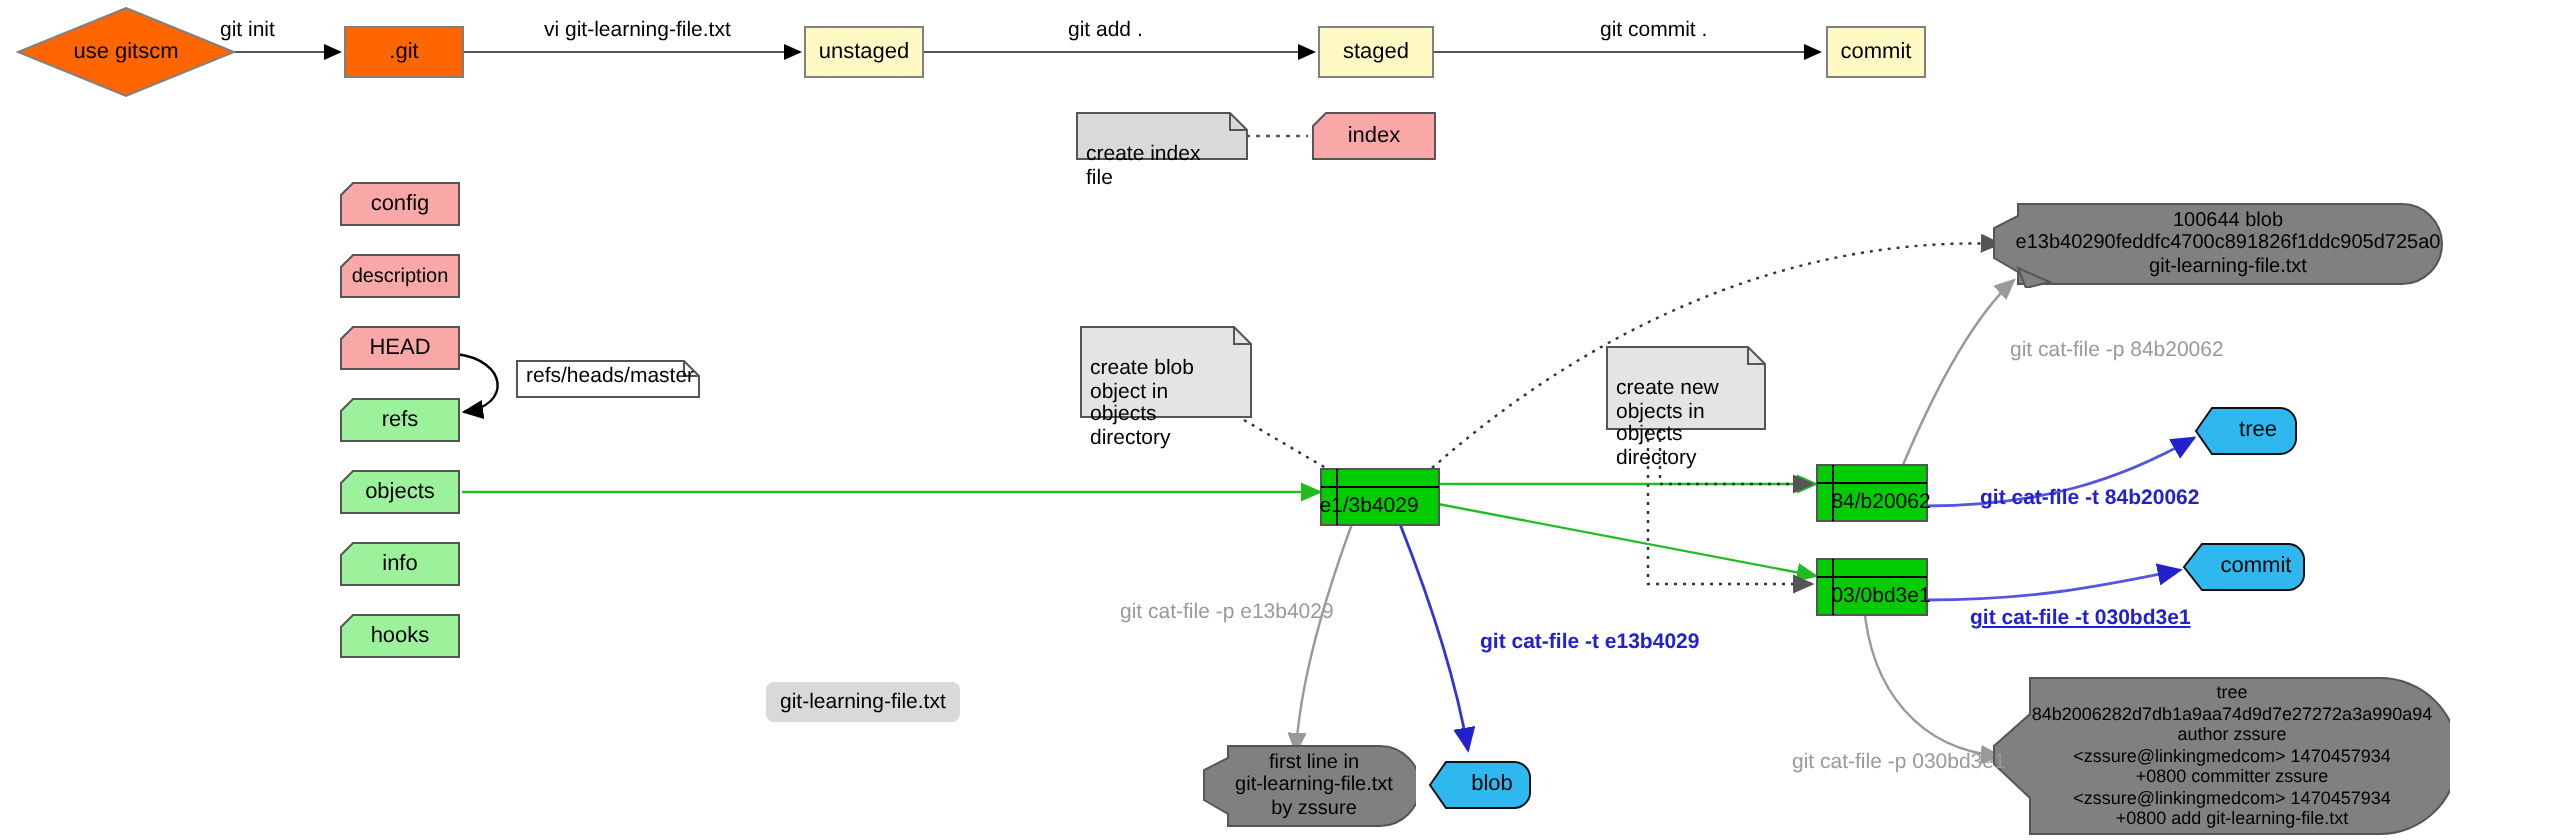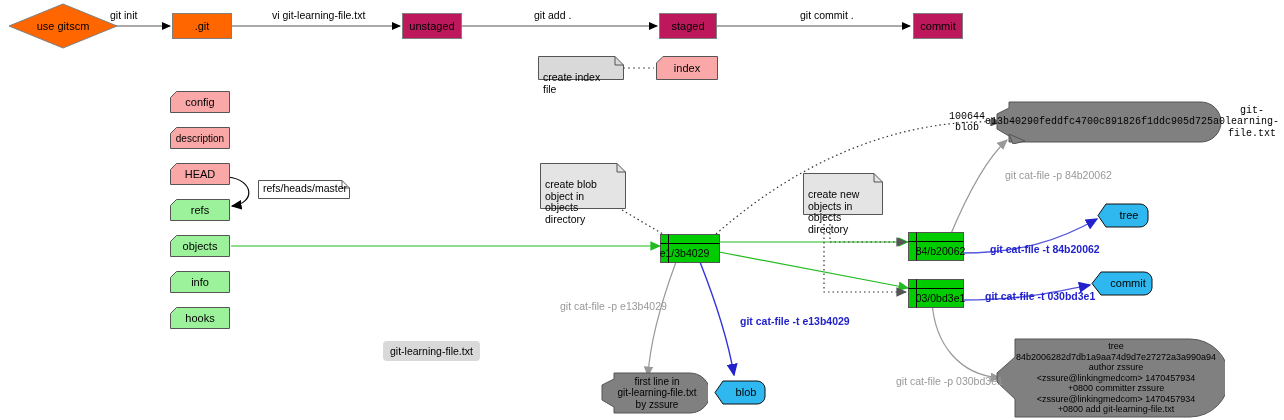--- a/index.html
+++ b/index.html
@@ -3,21 +3,21 @@
 <meta charset="utf-8">
 <style>
   html,body{margin:0;padding:0;background:#ffffff;}
   body{font-family:"Liberation Sans","DejaVu Sans",sans-serif;}
   #stage{position:relative;width:1284px;height:420px;overflow:hidden;background:#fff;}
   #edges{position:absolute;left:0;top:0;width:1284px;height:420px;}
   .node{position:absolute;box-sizing:border-box;display:flex;align-items:center;justify-content:center;text-align:center;color:#000;}
   
   .fbox{border:1px solid #808080;font-size:11px;line-height:12px;}
   .fbox.orange{background:#ff6600;}
-  .fbox.red{background:#be185d;}
+  .fbox.red{background:#fef9c3;}
   
   .diamond{width:110px;height:46px;}
   .diamond .dshape{position:absolute;left:0;top:0;width:110px;height:46px;}
   .diamond .dlabel{position:absolute;left:0;top:0;width:110px;height:46px;display:flex;align-items:center;justify-content:center;
       font-size:11px;line-height:11px;color:#000;text-align:center;}
   
   .note{font-size:10.5px;line-height:11.5px;color:#000;text-align:left;}
   .note .nshape{position:absolute;left:0;top:0;}
   .note .ntext{position:absolute;left:5px;top:16px;right:9px;}
   
@@ -282,21 +282,21 @@
       <line x1="8.5" y1="0.5" x2="8.5" y2="28.5" stroke="#000" stroke-width="1"></line>
     </svg>
     <div class="plab">03/0bd3e1</div>
   </div>
 
   <div class="node bub" style="left:995px;top:100px;width:228px;height:44px;">
     <svg class="bshape" width="228" height="44" viewBox="0 0 228 44">
       <path d="M14,2 H206 A20,20 0 0 1 206,42 H14 L14,36 L2,29 L2,14 L14,8 Z" fill="#808080" stroke="#555" stroke-width="1"></path>
       <path d="M14,34 L30,41 L18,44 Z" fill="#808080" stroke="#555" stroke-width="1"></path>
     </svg>
-    <div class="blab" style="flex-direction:row;font-family:Liberation Mono, monospace;">
+    <div class="blab" style="flex-direction:column;">
       <span>100644 blob</span>
       <span>e13b40290feddfc4700c891826f1ddc905d725a0</span>
       <span>git-learning-file.txt</span>
     </div>
   </div>
 
   <div class="node bub" style="left:600px;top:371px;width:108px;height:44px;">
     <svg class="bshape" width="108" height="44" viewBox="0 0 108 44">
       <path d="M14,2 H90 A20,20 0 0 1 90,42 H14 L14,36 L2,29 L2,14 L14,8 Z" fill="#808080" stroke="#555" stroke-width="1"></path>
     </svg>
@@ -342,17 +342,17 @@
     </svg>
     <div class="hlab" style="padding-left:6px;">commit</div>
   </div>
 
   <div class="elabel grey" style="left:1005px;top:169px;">git cat-file -p 84b20062</div>
   <div class="elabel grey" style="left:548px;top:300px;margin-left:12px;">git cat-file -p e13b4029</div>
   <div class="elabel grey" style="left:896px;top:375px;">git cat-file -p 030bd3e1</div>
 
   <div class="elabel blue" style="left:740px;top:315px;">git cat-file -t e13b4029</div>
   <div class="elabel blue" style="left:990px;top:243px;">git cat-file -t 84b20062</div>
-  <div class="elabel blue" style="left:985px;top:290px;">git cat-file -t 030bd3e1</div>
+  <div class="elabel blue" style="left:985px;top:303px;text-decoration:underline;">git cat-file -t 030bd3e1</div>
 
   <div class="chip" style="left:383px;top:341px;">git-learning-file.txt</div>
 
 </div>
 
 </body></html>

